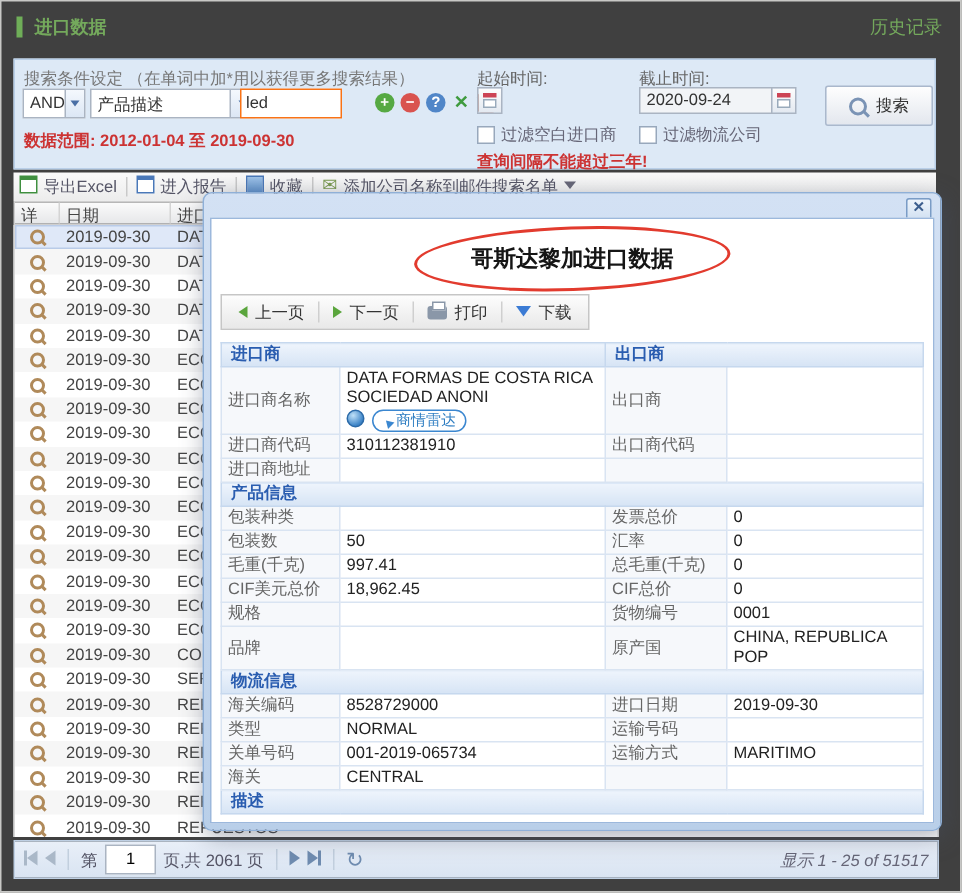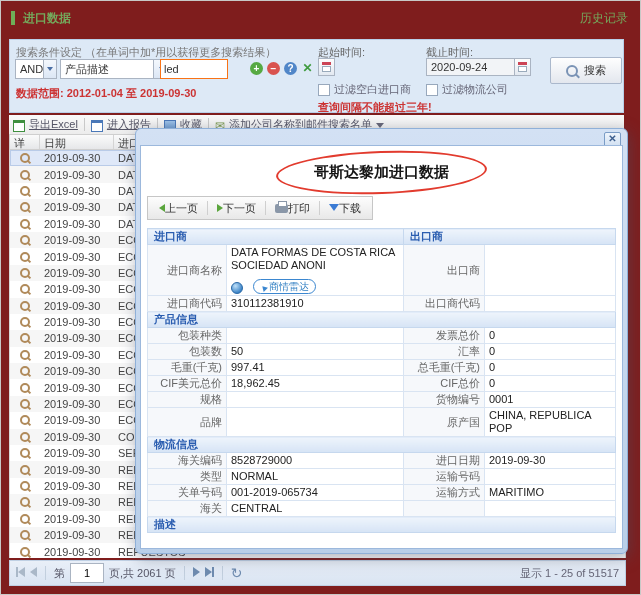--- a/index.html
+++ b/index.html
@@ -1,16 +1,16 @@
 <!DOCTYPE html>
 <html><head>
 <meta charset="utf-8">
 <style>
   html,body{margin:0;padding:0;background:#d6d6d4;}
-  .page{position:relative;width:641px;height:595px;background:#7f1d1d;overflow:hidden;
+  .page{position:relative;width:641px;height:595px;background:#404040;overflow:hidden;
         font-family:"Liberation Sans",sans-serif;font-size:11px;color:#333;
         border:1px solid #c8c8c6;box-sizing:border-box;}
 
   
   .titlebar{position:absolute;left:10px;top:8px;right:12px;height:18px;display:flex;align-items:center;}
   .green-bar{width:4px;height:14px;background:#6fae58;margin-right:8px;}
   .page-title{color:#74a95c;font-weight:bold;font-size:12px;}
   .history-link{margin-left:auto;color:#74a95c;font-size:12px;cursor:pointer;}
 
   
@@ -51,21 +51,21 @@
   .search-btn{position:absolute;left:540px;top:17px;width:70px;height:25px;
         background:linear-gradient(#fefefe,#e3e7ee);border:1px solid #aab8cc;border-radius:2px;
         display:flex;align-items:center;justify-content:center;gap:6px;cursor:pointer;color:#333;}
   .mag{width:8px;height:8px;border:2px solid #7a93b5;border-radius:50%;position:relative;display:inline-block;}
   .mag:after{content:"";position:absolute;width:5px;height:2px;background:#7a93b5;transform:rotate(45deg);
         left:7px;top:8px;}
 
   
   .toolbar{position:absolute;left:8px;top:114px;width:615px;height:19px;display:flex;align-items:center;
         gap:6px;padding-left:4px;box-sizing:border-box;color:#556;background:linear-gradient(#fafafa,#ececec);}
-  .tbtn{display:flex;align-items:flex-end;gap:4px;cursor:pointer;text-decoration:underline;}
+  .tbtn{display:flex;align-items:flex-start;gap:4px;cursor:pointer;}
   .tsep{width:1px;height:13px;background:#c9c9c9;}
   .tico{width:12px;height:12px;display:inline-block;box-sizing:border-box;}
   .ico-excel{background:#fff;border:1px solid #3f8f3f;box-shadow:inset 0 2px 0 #3f8f3f;}
   .ico-report{background:#fff;border:1px solid #4a78b8;box-shadow:inset 0 2px 0 #4a78b8;}
   .ico-fav{background:linear-gradient(#9ec2e8,#5d8fc8);border:1px solid #4a78b8;}
   .ico-mail{color:#7a9a50;font-size:12px;line-height:12px;width:auto;}
   .tcaret{border:4px solid transparent;border-top:5px solid #708;border-top-color:#667;margin-top:4px;}
 
   
   .grid-header{position:absolute;left:8px;top:133px;width:617px;height:16px;display:flex;
@@ -90,54 +90,54 @@
         border:1px solid #bfd0e4;box-sizing:border-box;display:flex;align-items:center;padding:0 6px;color:#556;gap:5px;}
   .ptri{width:0;height:0;border:5px solid transparent;display:inline-block;}
   .ptri.left{border-right:7px solid #aab8c8;border-left:none;}
   .ptri.right{border-left:7px solid #6f8cb0;border-right:none;}
   .pbar{width:2px;height:10px;background:#aab8c8;display:inline-block;}
   .pbar.on{background:#6f8cb0;}
   .psep{width:1px;height:14px;background:#c2cfde;margin:0 3px;}
   .pinput{width:28px;height:16px;border:1px solid #aab4c2;text-align:center;
         font:11px "Liberation Sans",sans-serif;background:#fff;}
   .prefresh{color:#6f8cb0;font-size:14px;line-height:14px;cursor:pointer;}
-  .pinfo{margin-left:auto;color:#667;}
+  .pinfo{margin-left:auto;color:#667;font-style:italic;}
 
   
   .modal{position:absolute;left:134px;top:127px;width:493px;height:426px;
         background:linear-gradient(#d3e1f4,#b9cfe9);border:1px solid #8fb0d8;border-radius:6px;
         box-shadow:2px 4px 16px rgba(70,80,100,.45);box-sizing:border-box;padding:16px 4px 4px 4px;}
   .close-btn{position:absolute;top:3px;right:6px;width:15px;height:14px;background:linear-gradient(#eef4fb,#cfdff1);
         border:1px solid #7a9cc6;border-radius:2px;color:#3c5e8e;font-size:10px;line-height:12px;
         text-align:center;cursor:pointer;font-weight:bold;}
   .modal-body{background:#fff;border:1px solid #9cb8dc;height:100%;box-sizing:border-box;position:relative;overflow:hidden;}
   .mtitle-wrap{text-align:center;margin-top:14px;position:relative;height:26px;}
   .mtitle{display:inline-block;position:relative;font-size:15px;font-weight:bold;color:#151515;padding:3px 10px;}
   .mtitle:before{content:"";position:absolute;left:-28px;right:-28px;top:-9px;bottom:-9px;
         border:2px solid #e23b2e;border-radius:50%;transform:rotate(-2deg);}
   .mtoolbar{display:inline-flex;align-items:center;height:22px;margin:10px 0 0 6px;
         border:1px solid #c6c6c6;background:linear-gradient(#fdfdfd,#e8e8e8);padding:0 2px;}
-  .mbtn{display:flex;align-items:center;padding:0 9px;height:100%;cursor:pointer;color:#333;}
+  .mbtn{display:flex;align-items:center;gap:5px;padding:0 9px;height:100%;cursor:pointer;color:#333;}
   .msep{width:1px;height:14px;background:#cfcfcf;}
   .arr{width:0;height:0;border:4px solid transparent;display:inline-block;}
   .arr.l{border-right:6px solid #5aa53c;border-left:none;}
   .arr.r{border-left:6px solid #5aa53c;border-right:none;}
   .printer{width:13px;height:9px;background:#8a97a8;border-radius:2px;position:relative;display:inline-block;}
   .printer:after{content:"";position:absolute;left:3px;top:-3px;width:7px;height:4px;background:#fff;border:1px solid #8a97a8;}
   .dl{width:0;height:0;border:5px solid transparent;border-top:7px solid #3b7bd4;display:inline-block;margin-top:4px;}
 
   .detail-table{width:calc(100% - 12px);margin:8px 6px 0 6px;border-collapse:collapse;font-size:11px;}
   .detail-table td{border:1px solid #d9e4f2;padding:1px 4px;line-height:13px;color:#222;}
-  .detail-table td.lbl{background:#f6f8fb;color:#666;text-align:right;width:70px;}
+  .detail-table td.lbl{background:#f6f8fb;color:#666;text-align:left;width:70px;}
   .detail-table td.val{background:#fff;}
   .detail-table td.v1{width:168px;}
   .detail-table td.l2{width:72px;}
   .detail-table tr.sec td{background:linear-gradient(#eef4fc,#d6e4f5);color:#2a5db0;font-weight:bold;
         border-color:#c6d8ee;text-align:left;padding-left:6px;}
-  .nm-ics{display:flex;align-items:flex-end;gap:10px;margin-top:7px;}
+  .nm-ics{display:flex;align-items:flex-start;gap:5px;margin-top:1px;}
   .globe{width:12px;height:12px;border-radius:50%;display:inline-block;cursor:pointer;
         background:radial-gradient(circle at 35% 30%,#bfe0f8,#3f86c8 70%,#2b6aa8);border:1px solid #2b6aa8;box-sizing:border-box;}
   .radar{display:inline-flex;align-items:center;gap:3px;border:1px solid #3b87d0;border-radius:9px;
         color:#2f7ec2;font-size:10px;padding:0 6px;height:13px;cursor:pointer;background:#fff;}
   .radar-ic{width:0;height:0;border:3px solid transparent;border-bottom:5px solid #3b87d0;transform:rotate(-45deg);display:inline-block;}
 </style>
 </head>
 <body>
 
 <div class="page">
@@ -465,20 +465,26 @@
               </td>
               <td class="lbl l2">出口商</td>
               <td class="val"></td>
             </tr>
             <tr>
               <td class="lbl">进口商代码</td>
               <td class="val v1">310112381910</td>
               <td class="lbl l2">出口商代码</td>
               <td class="val"></td>
             </tr>
+            <tr>
+              <td class="lbl">进口商地址</td>
+              <td class="val v1"></td>
+              <td class="lbl l2"></td>
+              <td class="val"></td>
+            </tr>
             <tr class="sec">
               <td colspan="4">产品信息</td>
             </tr>
             <tr>
               <td class="lbl">包装种类</td>
               <td class="val v1"></td>
               <td class="lbl l2">发票总价</td>
               <td class="val">0</td>
             </tr>
             <tr>

